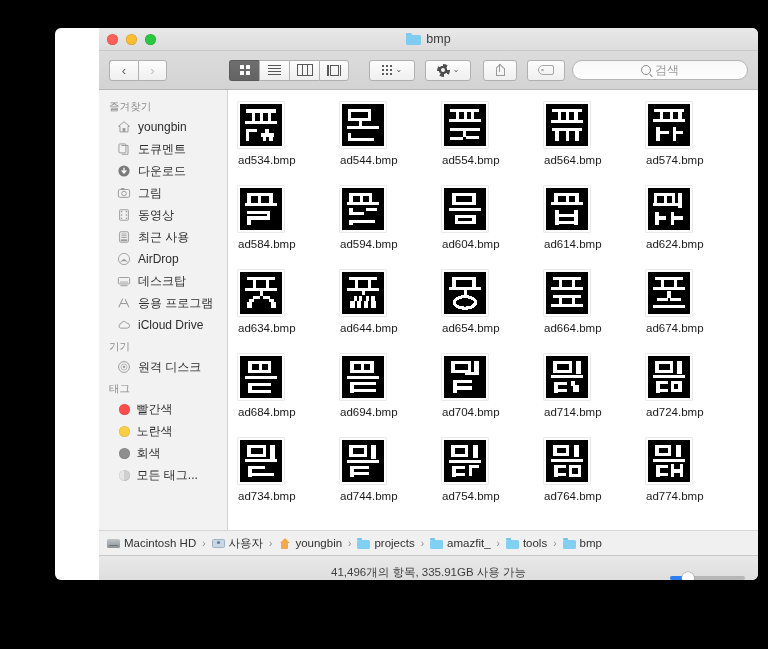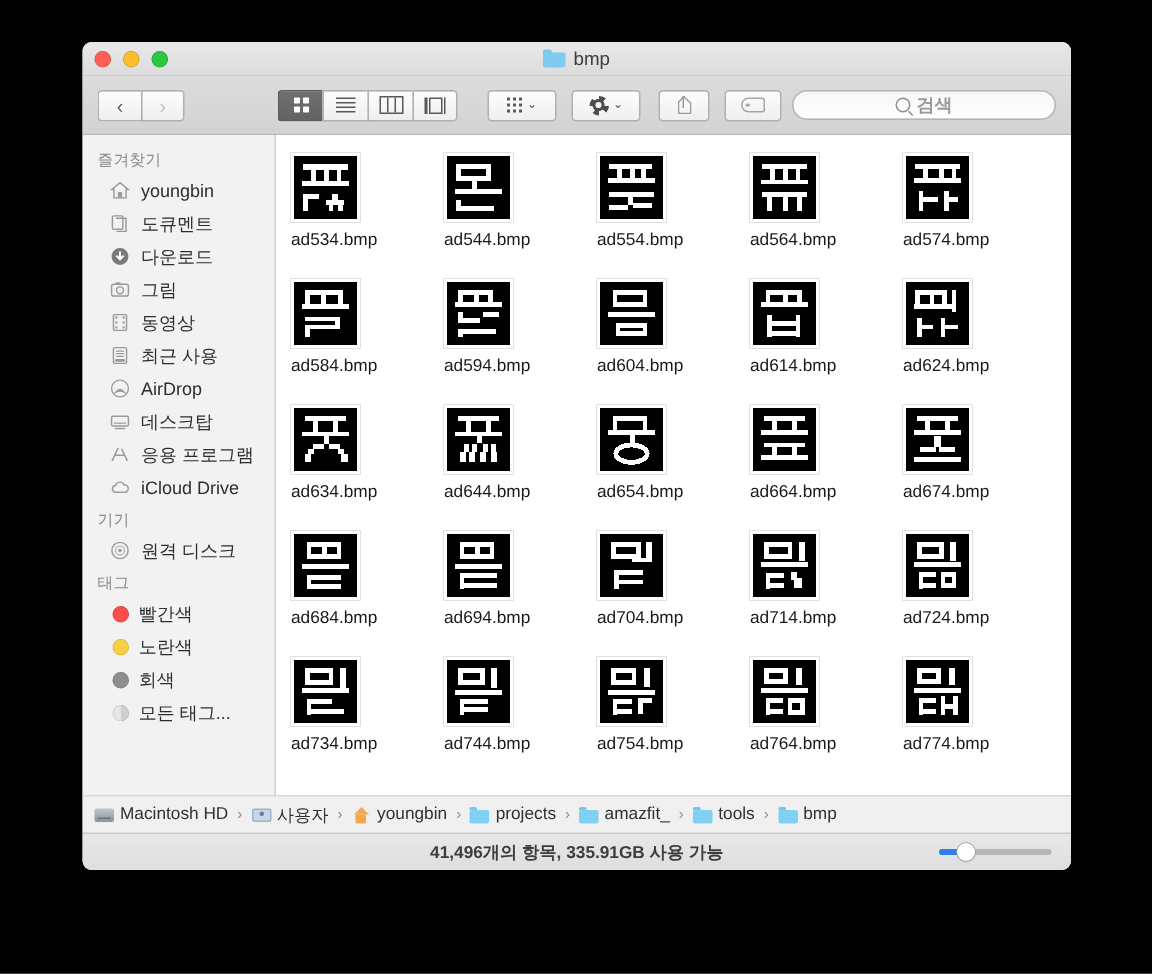--- a/index.html
+++ b/index.html
@@ -18,20 +18,21 @@
     left: 55px;
     top: 28px;
     width: 659px;
     height: 552px;
     background: #ffffff;
     border-radius: 6px;
     overflow: hidden;
     box-shadow: 0 0 0 0.5px rgba(0,0,0,0.35);
     display: flex;
     flex-direction: column;
+    padding-left: 44px;
   }
 
   
   .titlebar {
     height: 22px;
     background: linear-gradient(to bottom, #e9e9e9, #dcdcdc);
     border-bottom: 0.5px solid #c9c9c9;
     position: relative;
     flex: none;
   }
@@ -204,21 +205,20 @@
   .search-field {
     position: absolute;
     right: 10px;
     width: 176px; height: 20px;
     background: linear-gradient(to bottom,#f7f7f7,#fefefe);
     border: 0.5px solid #b5b5b5;
     border-radius: 10px;
     display: flex; align-items: center; justify-content: center;
     gap: 4px;
     box-sizing: border-box;
-    font-weight: bold;
   }
   .mag {
     width: 8px; height: 8px;
     border: 1.3px solid #8e8e8e;
     border-radius: 50%;
     position: relative; flex: none;
   }
   .mag:after {
     content:""; position:absolute; right:-3px; bottom:-2px;
     width:4px; height:1.3px; background:#8e8e8e;
@@ -341,25 +341,24 @@
     border-left:5px solid transparent;border-right:5px solid transparent;border-bottom:5px solid #f3a94b;}
   .home-mini:after{content:"";position:absolute;left:3px;top:5px;width:7px;height:6px;
     background:#f3a94b;border-radius:0 0 1px 1px;}
 
   
   .statusbar {
     height: 24px;
     background: linear-gradient(to bottom,#e8e8e8,#dedede);
     border-top: 0.5px solid #c7c7c7;
     display: flex;
-    align-items: center;
+    align-items: flex-end;
     justify-content: center;
     position: relative;
     flex: none;
-    font-weight: bold;
   }
   .status-text { font-size: 11.5px; color: #3d3d3d; }
 
   .slider {
     position: absolute;
     right: 13px;
     width: 75px; height: 4px;
     background: #b6b6b6;
     border-radius: 2px;
     display: flex; align-items: center;

